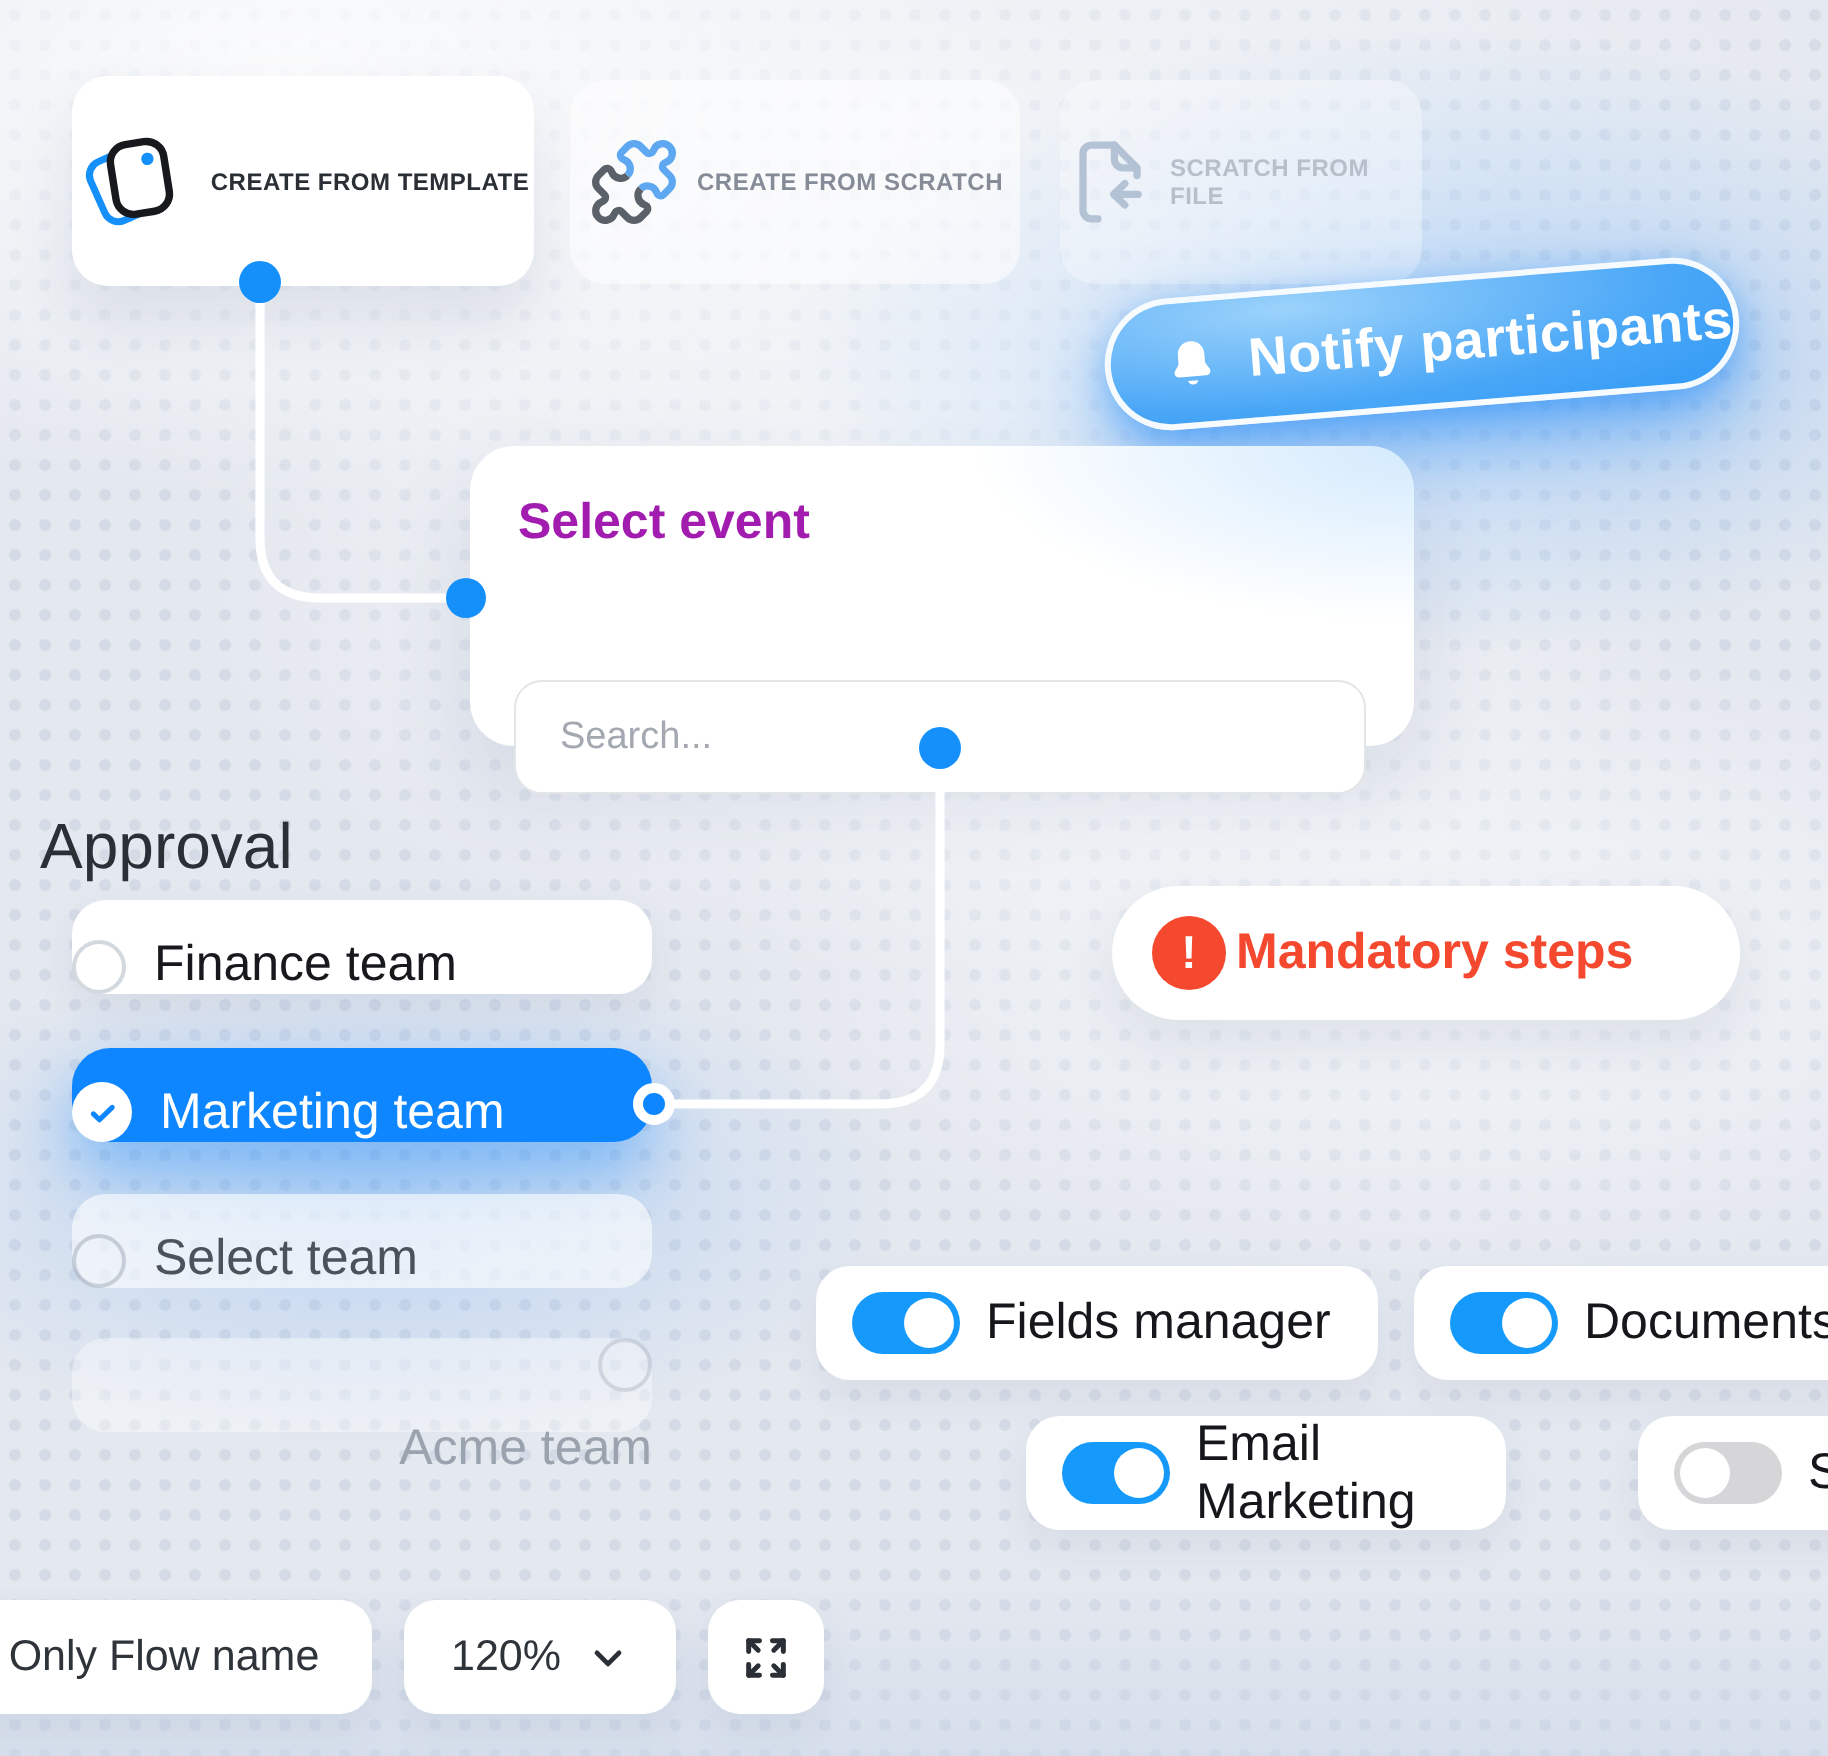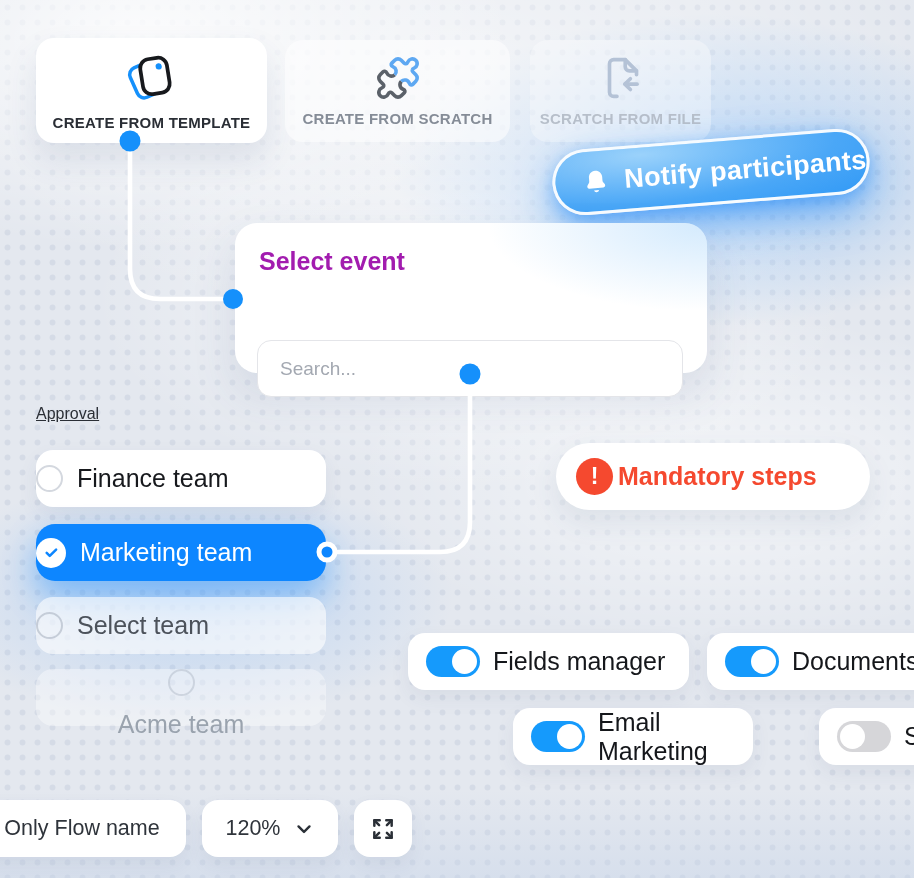--- a/index.html
+++ b/index.html
@@ -13,22 +13,22 @@
       radial-gradient(720px 380px at 460px 70px, rgba(255,255,255,.55), rgba(255,255,255,0) 70%),
       radial-gradient(470px 230px at 712px 170px, rgba(88,168,252,.42), rgba(88,168,252,0) 68%),
       radial-gradient(540px 270px at 470px 300px, rgba(255,255,255,.65), rgba(255,255,255,0) 70%),
       radial-gradient(380px 180px at 188px 598px, rgba(98,168,250,.30), rgba(98,168,250,0) 70%),
       radial-gradient(500px 230px at 715px 478px, rgba(255,255,255,.60), rgba(255,255,255,0) 72%),
       radial-gradient(circle, #d5dbe6 2.7px, rgba(213,219,230,0) 3.3px);
     background-repeat:no-repeat,no-repeat,no-repeat,no-repeat,no-repeat,no-repeat,no-repeat,repeat;
     background-size:auto,auto,auto,auto,auto,auto,auto,15px 15px;
   }
   
-  .action{position:absolute;display:flex;flex-direction:column;align-items:center;justify-content:center;gap:9px;
-    border-radius:18px;font-weight:700;font-size:15px;letter-spacing:.25px;cursor:pointer;}
+  .action{position:absolute;display:flex;flex-direction:row;align-items:center;justify-content:center;gap:9px;
+    border-radius:18px;font-weight:700;font-size:12px;letter-spacing:.25px;cursor:pointer;}
   .a1{left:36px;top:38px;width:231px;height:105px;}
   .a2{left:285px;top:40px;width:225px;height:102px;}
   .a3{left:530px;top:40px;width:181px;height:102px;}
   .action[data-state="active"]{background:#fff;color:#2a2e35;box-shadow:0 16px 32px rgba(50,75,125,.12);}
   .action[data-state="muted"]{background:rgba(255,255,255,.52);color:#858c97;}
   .action[data-state="disabled"]{background:rgba(255,255,255,.33);color:#b7bfca;}
   
   .notify{position:absolute;left:552px;top:139px;width:318px;height:66px;border-radius:36px;
     display:flex;align-items:center;gap:15px;padding-left:27px;
     background:radial-gradient(130% 170% at 28% 12%, #9bd2fb 0%, #4aa7f7 48%, #1e8ff5 100%);
@@ -39,22 +39,22 @@
   
   .sel{position:absolute;left:235px;top:223px;width:472px;height:150px;background:#fff;border-radius:22px;
     box-shadow:0 20px 44px rgba(55,80,130,.13);}
   .sel::after{content:"";position:absolute;right:0;top:0;width:46%;height:58%;border-radius:0 22px 0 0;
     background:radial-gradient(at 100% 0, rgba(140,200,250,.38), rgba(140,200,250,0) 72%);pointer-events:none;}
   .sel-title{position:absolute;left:24px;top:24px;font-size:25px;font-weight:600;color:#a21caf;}
   .sel-input{position:absolute;left:22px;top:73px;width:426px;height:57px;border:1.6px solid #e4e5e9;border-radius:14px;
     font-size:19px;padding:0 22px;color:#3a3e45;background:#fff;outline:none;margin-top:44px;}
   .sel-input::placeholder{color:#a3a8b1;}
   
-  .appr-title{position:absolute;left:36px;top:405px;font-size:16px;font-weight:500;color:#2b2f36;text-decoration:underline;}
-  .opt{position:absolute;left:36px;width:290px;height:57px;display:flex;align-items:center;
+  .appr-title{position:absolute;left:20px;top:405px;font-size:32px;font-weight:500;color:#2b2f36;}
+  .opt{position:absolute;left:36px;width:290px;height:47px;display:flex;align-items:flex-end;
     gap:14px;border-radius:17px;font-size:25px;font-weight:500;cursor:pointer;}
   .o1{top:450px;} .o2{top:524px;border-radius:19px;} .o3{top:597px;} .o4{top:669px;flex-direction:column;}
   .opt[data-state="default"]{background:#fff;color:#17191d;box-shadow:0 8px 20px rgba(50,70,110,.07);}
   .opt[data-state="selected"]{background:#0d86ff;color:#fff;box-shadow:0 16px 32px rgba(13,134,255,.42);}
   .opt[data-state="muted"]{background:rgba(255,255,255,.60);color:#4c525b;}
   .opt[data-state="disabled"]{background:rgba(255,255,255,.38);color:#9aa3ae;}
   .radio{width:27px;height:27px;border-radius:50%;border:2px solid #d4d8df;flex:none;}
   .opt[data-state="muted"] .radio{border-color:rgba(165,175,190,.55);}
   .opt[data-state="disabled"] .radio{border-color:rgba(165,175,190,.40);}
   .check{display:none;width:30px;height:30px;border-radius:50%;background:#fff;flex:none;

